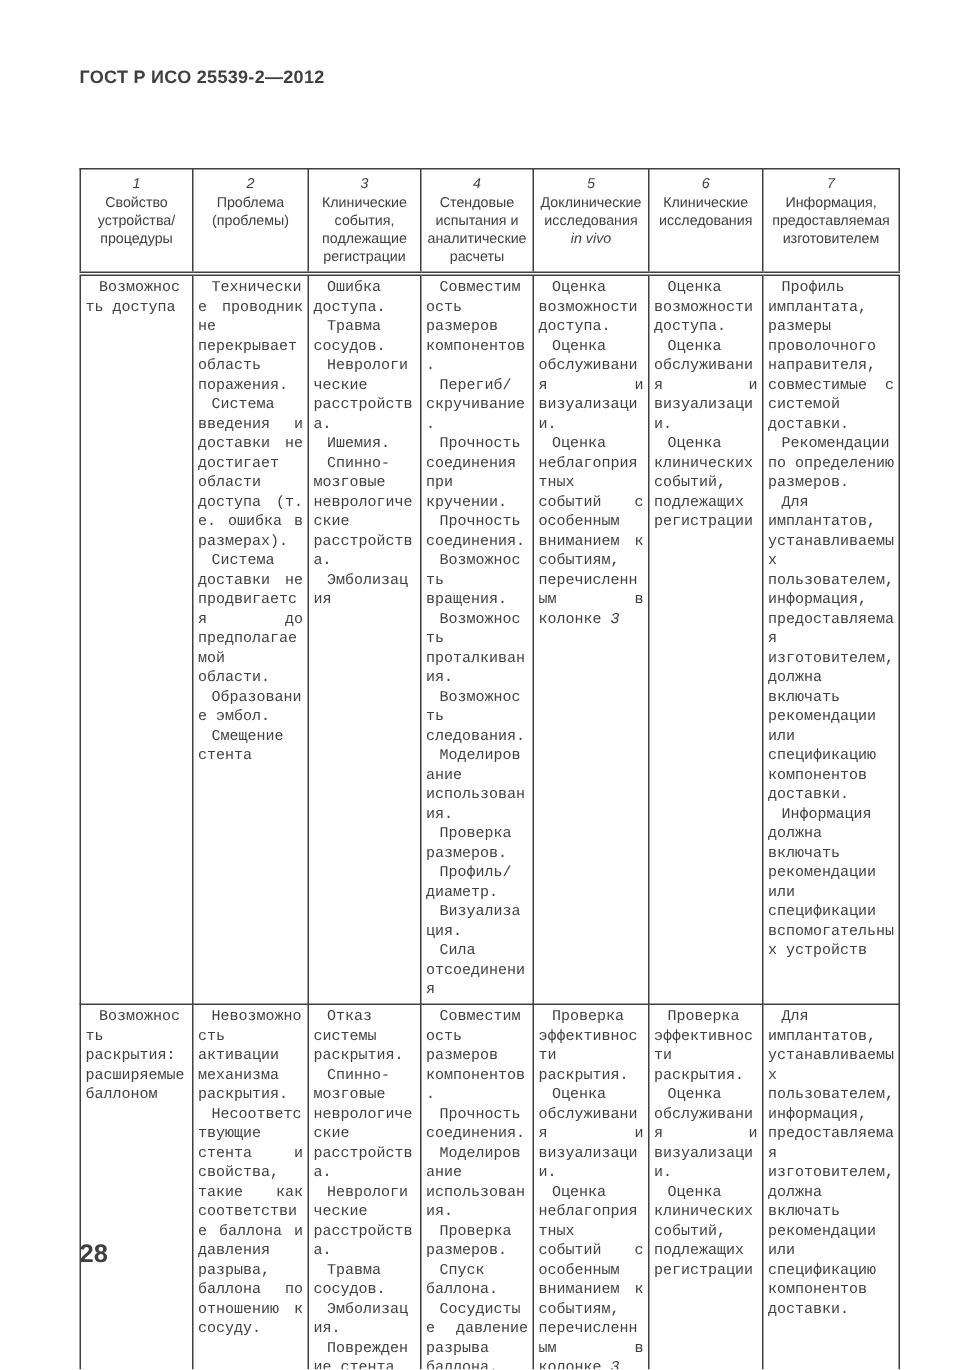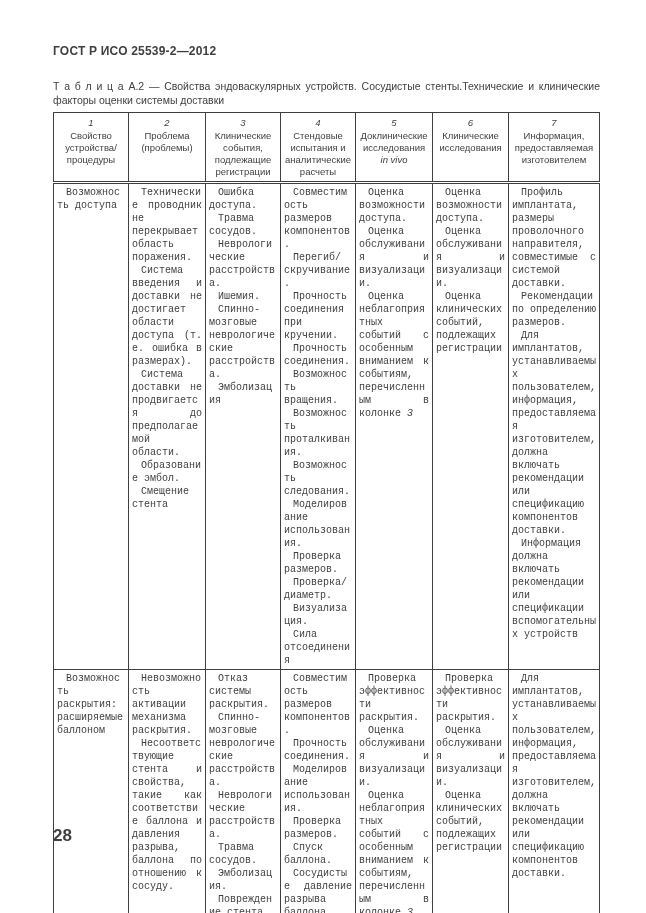--- a/index.html
+++ b/index.html
@@ -42,21 +42,20 @@
     position:absolute; left:53px; top:826px; font-size:17px;font-weight:bold;
   }
 </style>
 </head>
 <body>
 
 <div class="page">
 
   <div class="doc-code">ГОСТ Р ИСО 25539-2—2012</div>
 
-  <div class="caption">Т а б л и ц а  А.2 — Свойства эндоваскулярных устройств. Сосудистые стенты.Технические и клинические факторы оценки  системы  доставки</div>
 
   <table class="gtable">
     <colgroup>
       <col style="width:75px">
         <col style="width:77px">
         <col style="width:75px">
       <col style="width:75px">
         <col style="width:77px">
         <col style="width:76px">
       <col style="width:91px">
@@ -114,21 +113,21 @@
         <td>
             <p class="para">Совместимость размеров компонентов.</p>
             <p class="para">Перегиб/ скручивание.</p>
             <p class="para">Прочность соединения при кручении.</p>
             <p class="para">Прочность соединения.</p>
             <p class="para">Возможность вращения.</p>
             <p class="para">Возможность проталкивания.</p>
             <p class="para">Возможность следования.</p>
             <p class="para">Моделирование использования.</p>
             <p class="para">Проверка размеров.</p>
-            <p class="para">Проверка/ диаметр.</p>
+            <p class="para">Профиль/ диаметр.</p>
             <p class="para">Визуализация.</p>
             <p class="para">Сила отсоединения</p>
           </td>
         <td>
             <p class="para">Оценка возможности доступа.</p>
             <p class="para">Оценка обслуживания и визуализации.</p>
             <p class="para">Оценка неблагоприятных событий с особенным вниманием к событиям, перечисленным в колонке <i>3</i></p>
           </td>
         <td>
             <p class="para">Оценка возможности доступа.</p>

